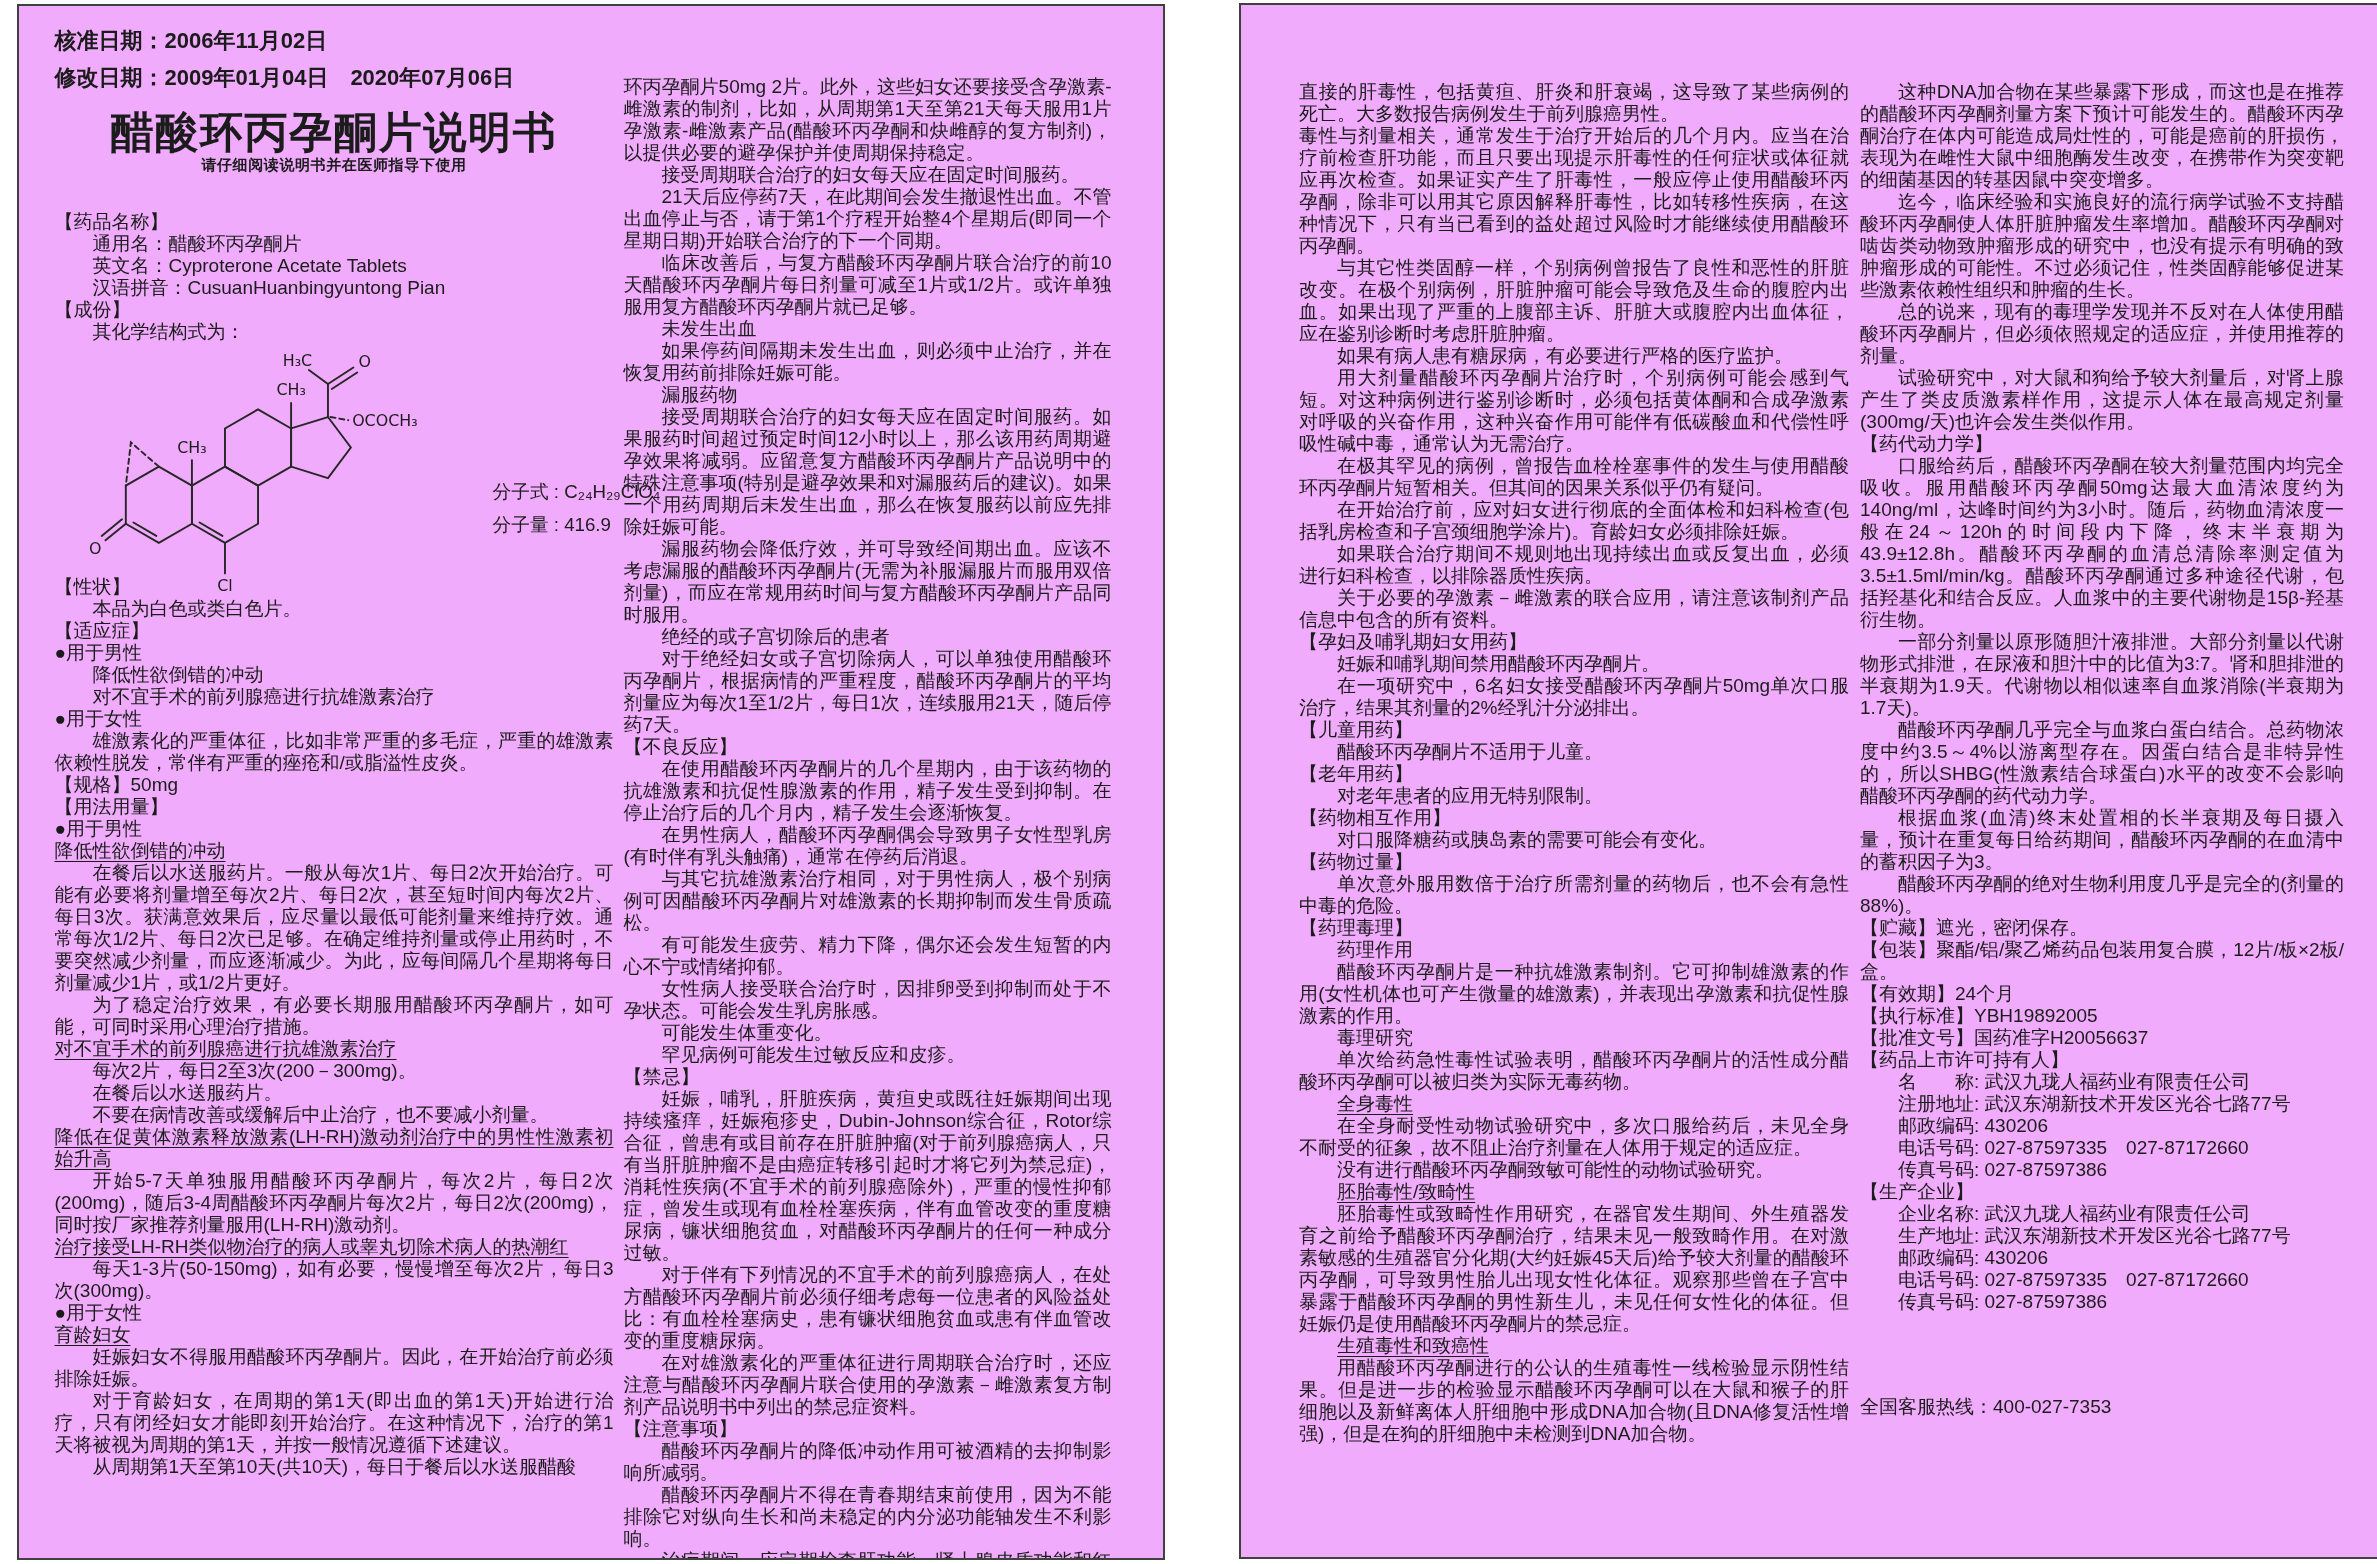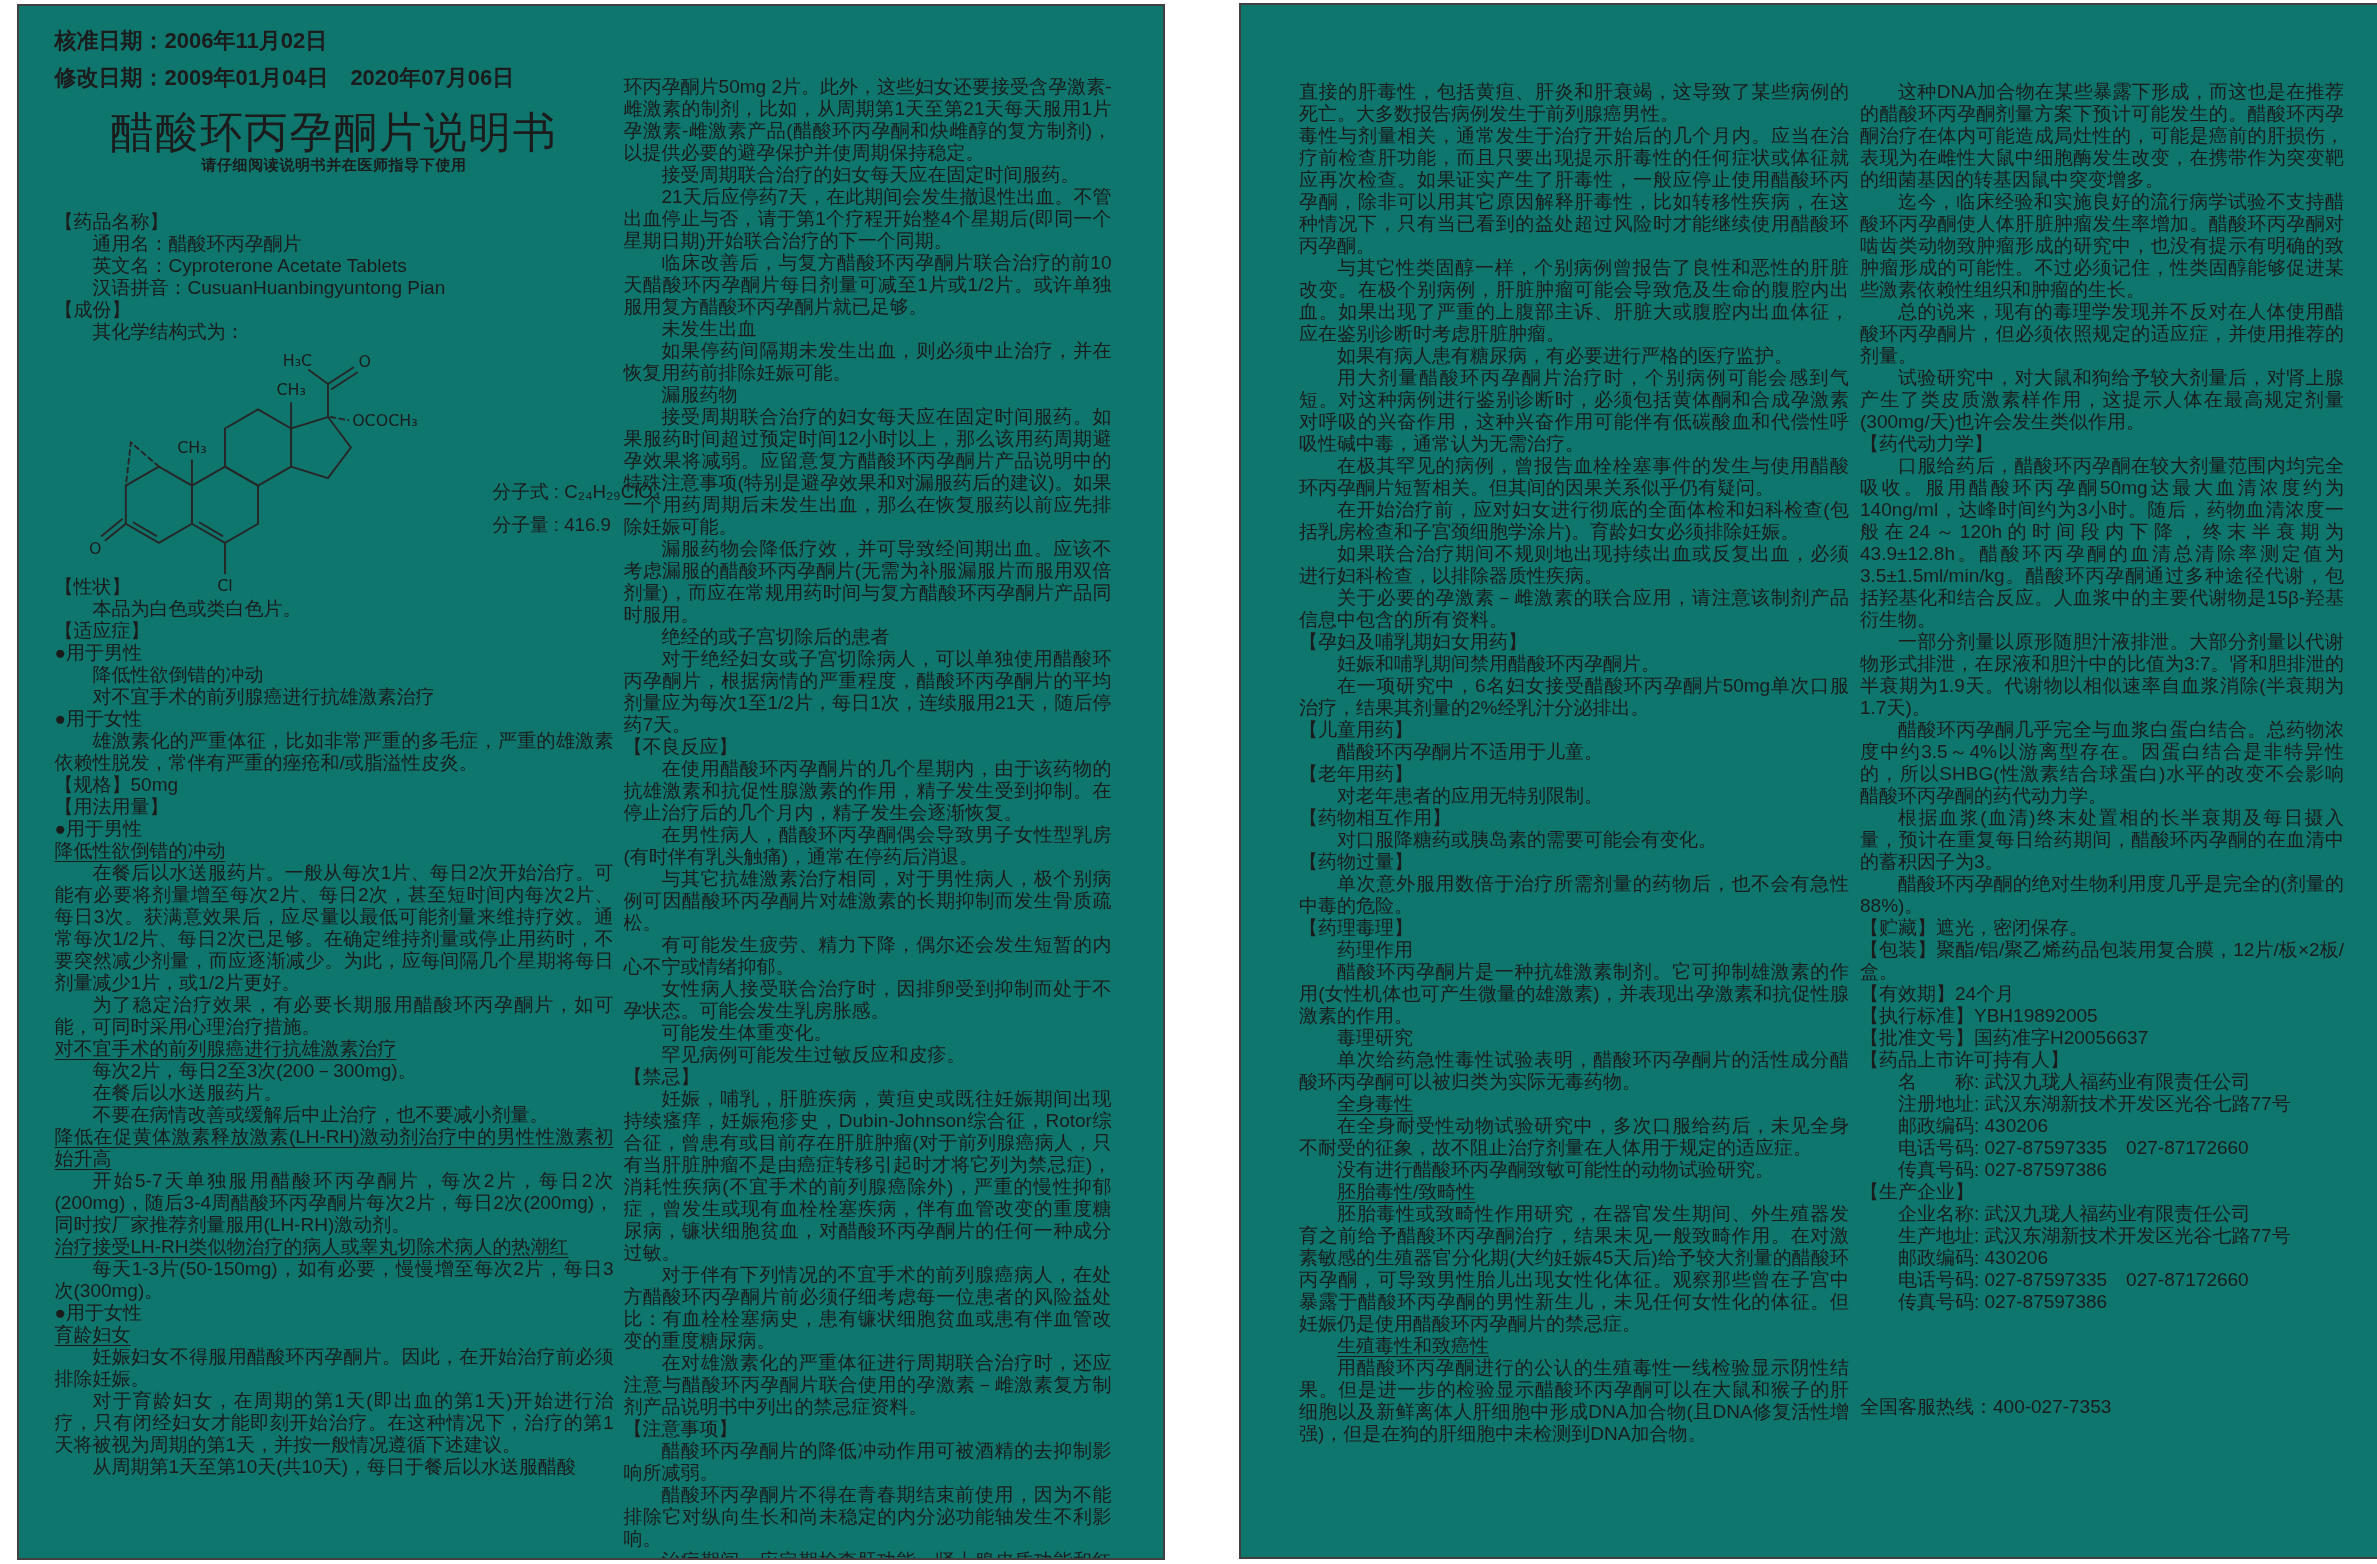--- a/index.html
+++ b/index.html
@@ -1,31 +1,31 @@
 <!DOCTYPE html>
 <html style="font-size:8.8px"><head>
 <meta charset="utf-8">
 <style>
   *{margin:0;padding:0;box-sizing:border-box}
   html,body{background:#ffffff}
   body{position:relative;width:2377px;height:1564px;font-family:"Liberation Sans","DejaVu Sans",sans-serif;color:#1b1b1b;overflow:hidden}
-  .page{position:absolute;background:#0f766e;border:2.2px solid #404040;overflow:hidden}
+  .page{position:absolute;background:#f0abfc;border:2.2px solid #404040;overflow:hidden}
   #page1{left:16.5px;top:4.4px;width:1148px;height:1556px}
   #page2{left:1239px;top:3.3px;width:1284px;height:1556px}
   .col{position:absolute;font-size:19px;line-height:22px;text-align:justify}
   #p1c1{left:36px;top:15.4px;width:559px;height:1524px}
   #p1c2{left:605px;top:70px;width:488px;height:1471px}
   #p2c1{left:58px;top:76px;width:550px;height:1464px}
   #p2c2{left:619px;top:76px;width:484px;height:1464px}
   .blk{text-align:justify}
   .ind{text-indent:2em}
   .uline{text-decoration:underline;text-underline-offset:4.4px}
   .gap{height:83px}
   .docheader .date{font-weight:bold;font-size:22px;line-height:37px;text-align:left}
-  .title{font-size:43px;font-weight:normal;text-align:center;margin:25px 0 11px;letter-spacing:1.7px}
+  .title{font-size:43px;font-weight:bold;text-align:center;margin:25px 0 11px;letter-spacing:1.7px}
   .subtitle{font-size:15px;font-weight:bold;text-align:center;margin-bottom:35px;letter-spacing:0.6px}
   .structure{position:relative;height:230px;margin:2.2px 0 1.1px}
   .structure svg{position:absolute;left:22px;top:-3.3px;width:357px;height:267px}
   .sformula{position:absolute;left:438px;top:130px;font-size:18.7px;line-height:33px;text-align:left;white-space:nowrap}
   .bond{stroke:#262626;stroke-width:3;fill:none;stroke-linecap:round}
   .bondd{stroke:#262626;stroke-width:3;fill:none;stroke-dasharray:8 6;stroke-linecap:round}
   .atom{font-size:25px;fill:#1b1b1b;font-family:"DejaVu Sans",sans-serif}
 </style>
 </head>
 <body>

